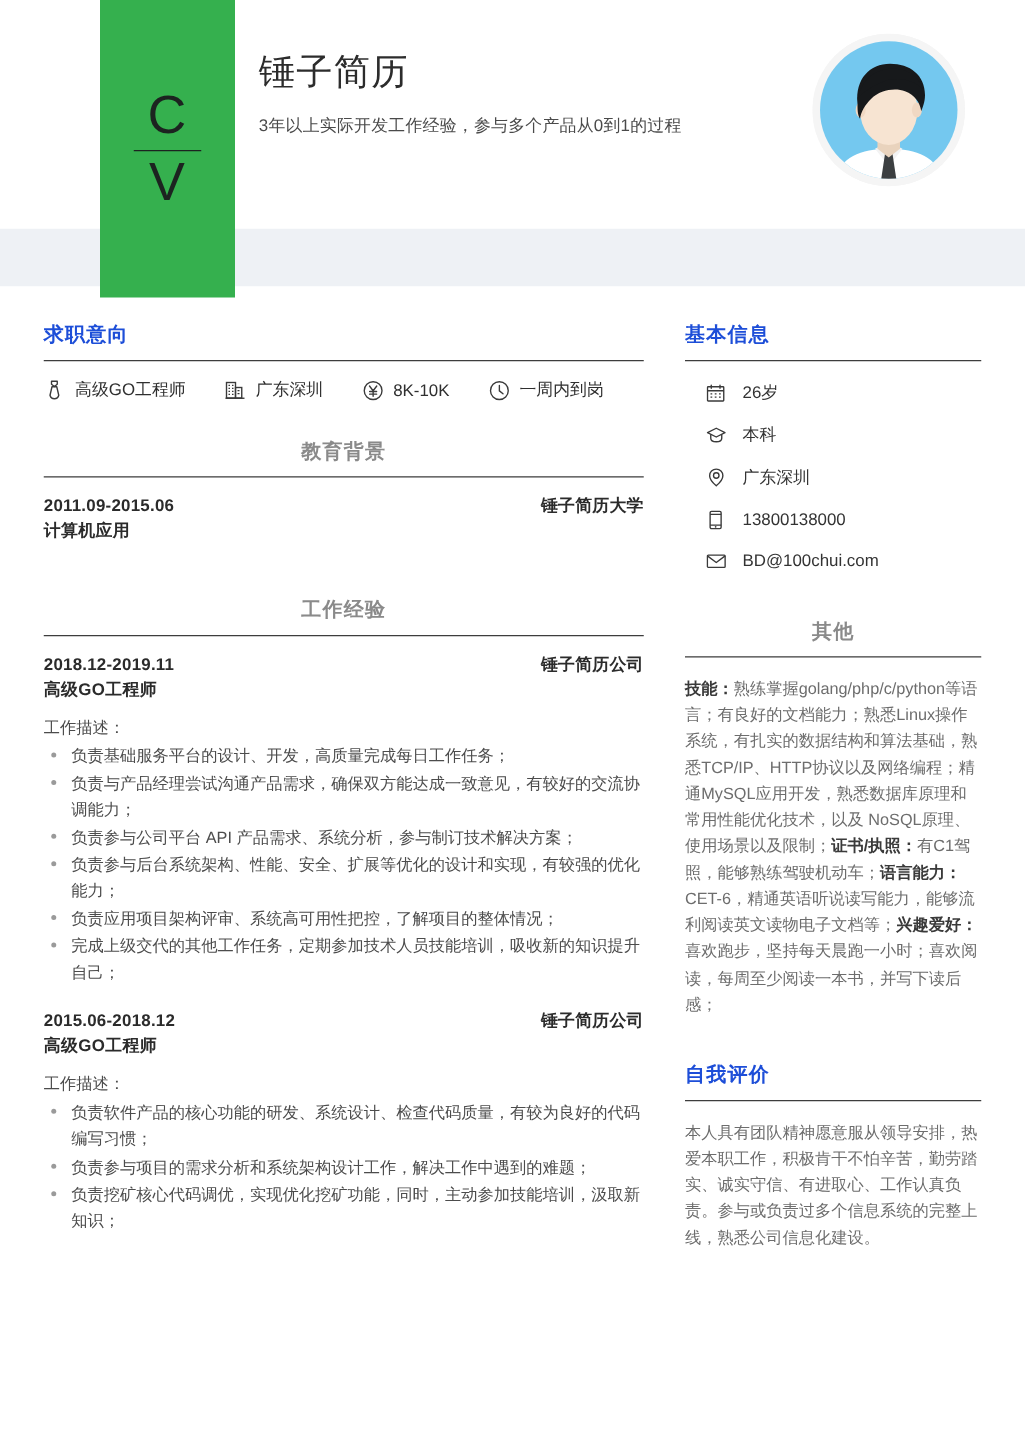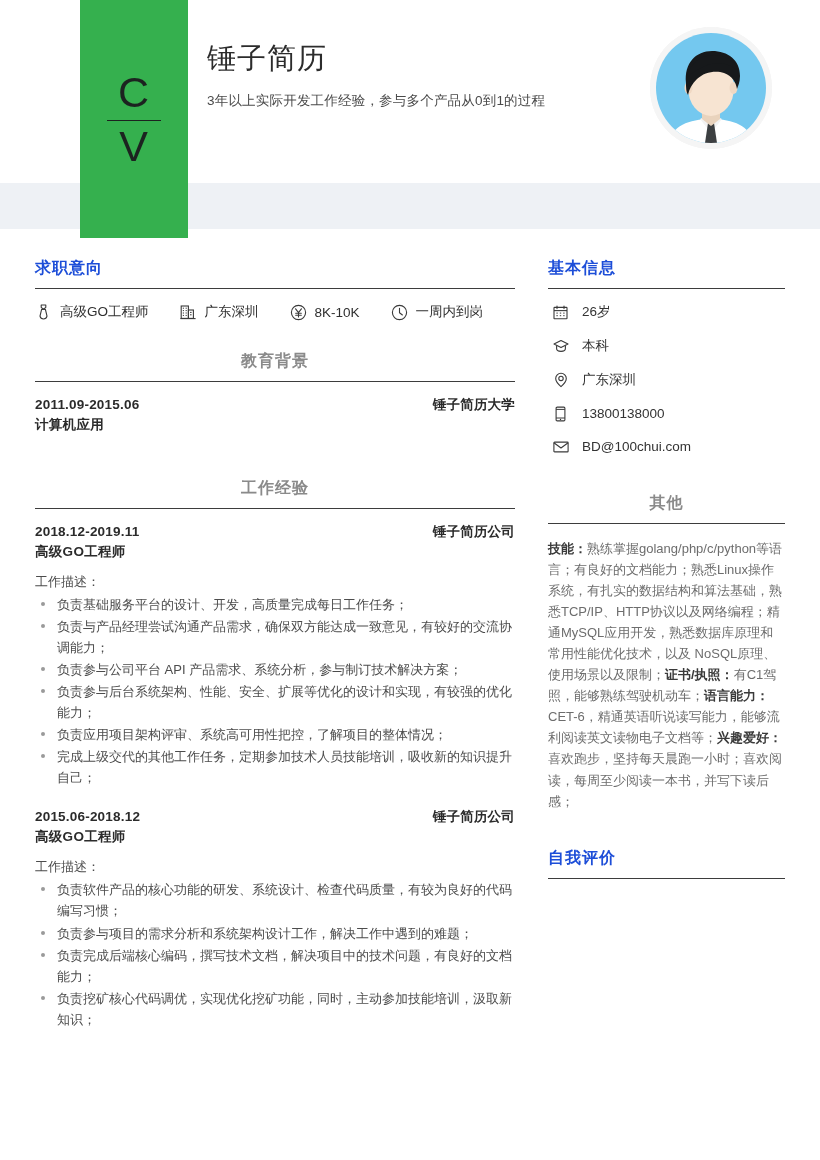--- a/index.html
+++ b/index.html
@@ -201,21 +201,21 @@
     position: absolute;
     left: 6px;
     top: 8px;
     width: 4px;
     height: 4px;
     border-radius: 50%;
     background: #9a9a9a;
   }
 
   
-  .info-list { margin: 4px; padding: 0; list-style: none; }
+  .info-list { margin: 16px; padding: 0; list-style: none; }
   .info-item {
     display: flex;
     align-items: center;
     font-size: 13.5px;
     color: #333;
     margin-bottom: 16px;
   }
   .info-item .ico {
     width: 17px;
     height: 17px;
@@ -389,21 +389,20 @@
         <div class="entry">
           <div class="entry-row">
             <span>2015.06-2018.12</span>
             <span>锤子简历公司</span>
           </div>
           <div class="entry-sub">高级GO工程师</div>
           <div class="desc-label">工作描述：</div>
           <ul class="bullets">
             <li>负责软件产品的核心功能的研发、系统设计、检查代码质量，有较为良好的代码编写习惯；</li>
             <li>负责参与项目的需求分析和系统架构设计工作，解决工作中遇到的难题；</li>
-            <li>负责完成后端核心编码，撰写技术文档，解决项目中的技术问题，有良好的文档能力；</li>
             <li>负责挖矿核心代码调优，实现优化挖矿功能，同时，主动参加技能培训，汲取新知识；</li>
           </ul>
         </div>
       </div>
 
     </div>
 
     <div class="col-right">
 
       <div class="sec">
@@ -475,17 +474,18 @@
         <p class="para other-block">
           <span class="other-line"><b>技能：</b><span>熟练掌握golang/php/c/python等语言；有良好的文档能力；熟悉Linux操作系统，有扎实的数据结构和算法基础，熟悉TCP/IP、HTTP协议以及网络编程；精通MySQL应用开发，熟悉数据库原理和常用性能优化技术，以及 NoSQL原理、使用场景以及限制；</span></span><span class="other-line"><b>证书/执照：</b><span>有C1驾照，能够熟练驾驶机动车；</span></span><span class="other-line"><b>语言能力：</b><span>CET-6，精通英语听说读写能力，能够流利阅读英文读物电子文档等；</span></span><span class="other-line"><b>兴趣爱好：</b><span>喜欢跑步，坚持每天晨跑一小时；喜欢阅读，每周至少阅读一本书，并写下读后感；</span></span>
         </p>
       </div>
 
       <div class="spacer-30"></div>
 
       <div class="sec">
         <div class="sec-head dark">自我评价</div>
         <div class="sec-rule"></div>
+        <p class="para">本人具有团队精神愿意服从领导安排，热爱本职工作，积极肯干不怕辛苦，勤劳踏实、诚实守信、有进取心、工作认真负责。参与或负责过多个信息系统的完整上线，熟悉公司信息化建设。</p>
       </div>
 
     </div>
   </div>
 </div>
 
 </body></html>

